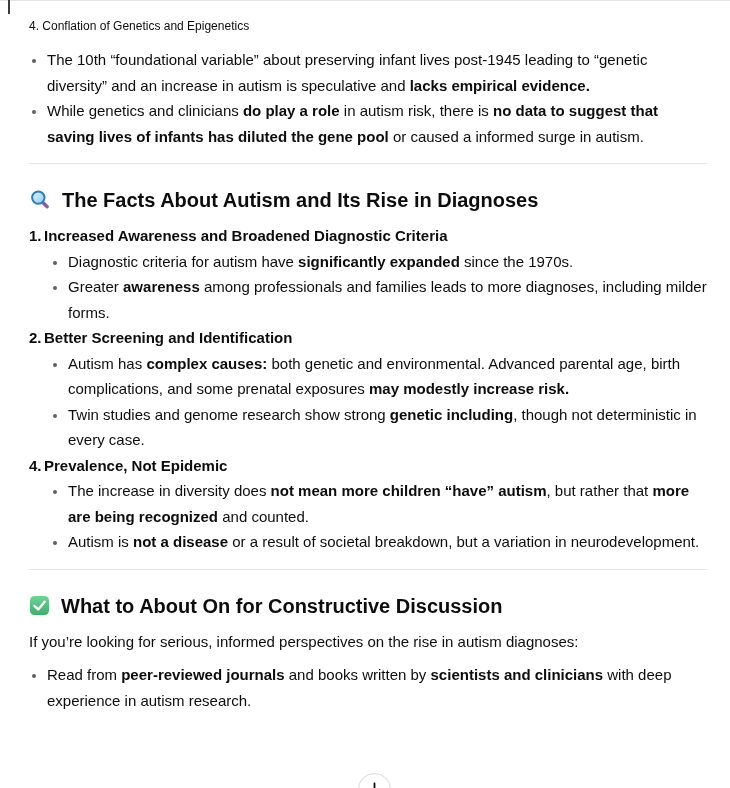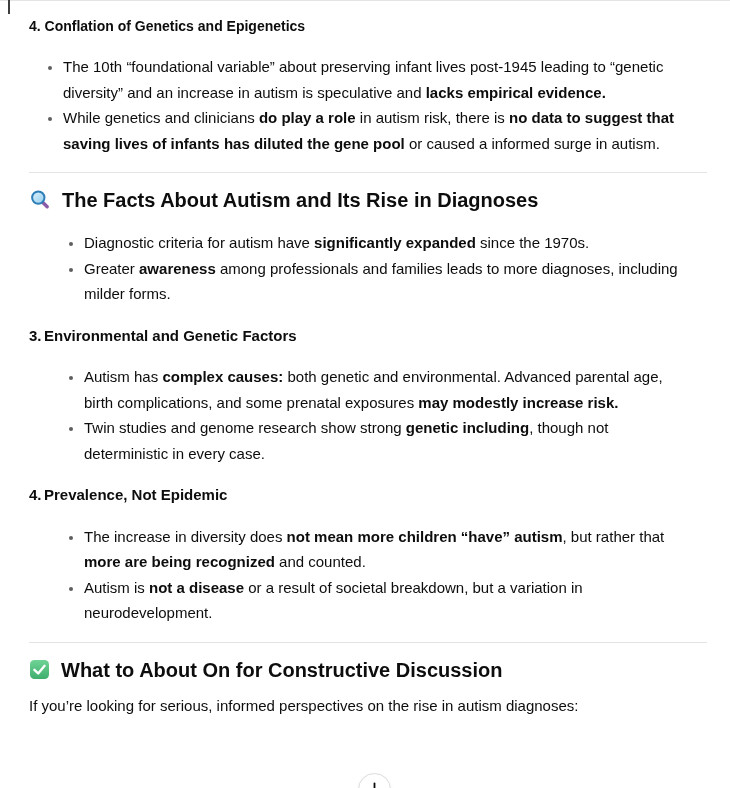--- a/index.html
+++ b/index.html
@@ -11,33 +11,33 @@
     position: relative;
     font-family: "Liberation Sans", sans-serif;
     color: #0d0d0d;
     -webkit-font-smoothing: antialiased;
   }
   .top-line { position: absolute; top: 0; left: 0; right: 0; height: 1px; background: #e4e4e4; }
   .artifact { position: absolute; left: 8px; top: 0; width: 2px; height: 14px; background: #3d3d3d; }
 
   .content { padding: 6px 23px 0 29px; font-size: 15px; line-height: 25.5px; }
 
-  h3.sec-h3 { font-size: 14px; line-height: 24px; font-weight: 700; margin: 8px 0 9px 0; }
+  h3.sec-h3 { font-size: 12px; line-height: 24px; font-weight: 400; margin: 8px 0 9px 0; }
 
-  ul { margin: 16px; padding-left: 18px; list-style: disc; }
+  ul { margin: 0; padding-left: 18px; list-style: disc; }
   ul li::marker { color: #5f5f5f; font-size: 13px; }
   ul.sub { padding-left: 39px; }
   b { font-weight: 700; }
 
   hr.div { border: 0; border-top: 1px solid #e4e4e4; margin: 14px 0 0 0; }
 
   .h2row {
     display: flex; align-items: center; gap: 11px;
     font-size: 20px; line-height: 28px; font-weight: 700;
-    margin: 13px 0 9px 0;
+    margin: 22px 0 9px 0;
   }
   .h2row .emoji { flex: 0 0 auto; display: inline-flex; }
 
   .fact-head { font-weight: 700; }
   .fact-num { display: inline-block; width: 15px; }
 
   .para { margin: 4px 0 0 0; }
   ul.last { margin-top: 8px; }
 
   .scroll-btn {
@@ -78,33 +78,36 @@
             </linearGradient>
           </defs>
           <line x1="13.6" y1="13.2" x2="18.2" y2="17.8" stroke="#8b5ba8" stroke-width="3.4" stroke-linecap="round"></line>
           <circle cx="9.3" cy="8.6" r="6.2" fill="url(#lg)" stroke="#2e7fb8" stroke-width="2"></circle>
         </svg>
       </span>
       <span>The Facts About Autism and Its Rise in Diagnoses</span>
     </div>
 
     <div class="fact-item">
+      <div class="fact-head">
+        <span class="fact-num">1.</span><span>Increased Awareness and Broadened Diagnostic Criteria</span>
+      </div>
       <ul class="sub">
           <li><span>Diagnostic criteria for autism have </span><b>significantly expanded</b><span> since the 1970s.</span></li>
           <li><span>Greater </span><b>awareness</b><span> among professionals and families leads to more diagnoses, including milder forms.</span></li>
         </ul>
     </div>
 
     <div class="fact-item">
+      <div class="fact-head">
+        <span class="fact-num">2.</span><span>Better Screening and Identification</span>
+      </div>
     </div>
 
     <div class="fact-item">
-      <div class="fact-head">
-        <span class="fact-num">3.</span><span>Environmental and Genetic Factors</span>
-      </div>
       <ul class="sub">
           <li><span>Autism has </span><b>complex causes:</b><span> both genetic and environmental. Advanced parental age, birth complications, and some prenatal exposures </span><b>may modestly increase risk.</b></li>
           <li><span>Twin studies and genome research show strong </span><b>genetic including</b><span>, though not deterministic in every case.</span></li>
         </ul>
     </div>
 
     <div class="fact-item">
       <div class="fact-head">
         <span class="fact-num">4.</span><span>Prevalence, Not Epidemic</span>
       </div>
@@ -129,20 +132,23 @@
           </defs>
           <rect x="1" y="1" width="19" height="19" rx="4.5" fill="url(#gg)"></rect>
           <polyline points="5.4,10.8 9.2,14.4 15.6,6.8" fill="none" stroke="#ffffff" stroke-width="2.4" stroke-linecap="round" stroke-linejoin="round"></polyline>
         </svg>
       </span>
       <span>What to About On for Constructive Discussion</span>
     </div>
 
     <p class="para">If you’re looking for serious, informed perspectives on the rise in autism diagnoses:</p>
 
+    <ul class="toplist last">
+        <li><span>Read from </span><b>peer-reviewed journals</b><span> and books written by </span><b>scientists and clinicians</b><span> with deep experience in autism research.</span></li>
+      </ul>
   </section>
 
 </div>
 
 <button class="scroll-btn" aria-label="scroll to bottom">
   <span style="display:inline-flex;">
     <svg width="17" height="17" viewBox="0 0 17 17">
       <line x1="8.5" y1="2.5" x2="8.5" y2="13.5" stroke="#0d0d0d" stroke-width="1.8" stroke-linecap="round"></line>
       <polyline points="3.5,8.8 8.5,13.8 13.5,8.8" fill="none" stroke="#0d0d0d" stroke-width="1.8" stroke-linecap="round" stroke-linejoin="round"></polyline>
     </svg>

